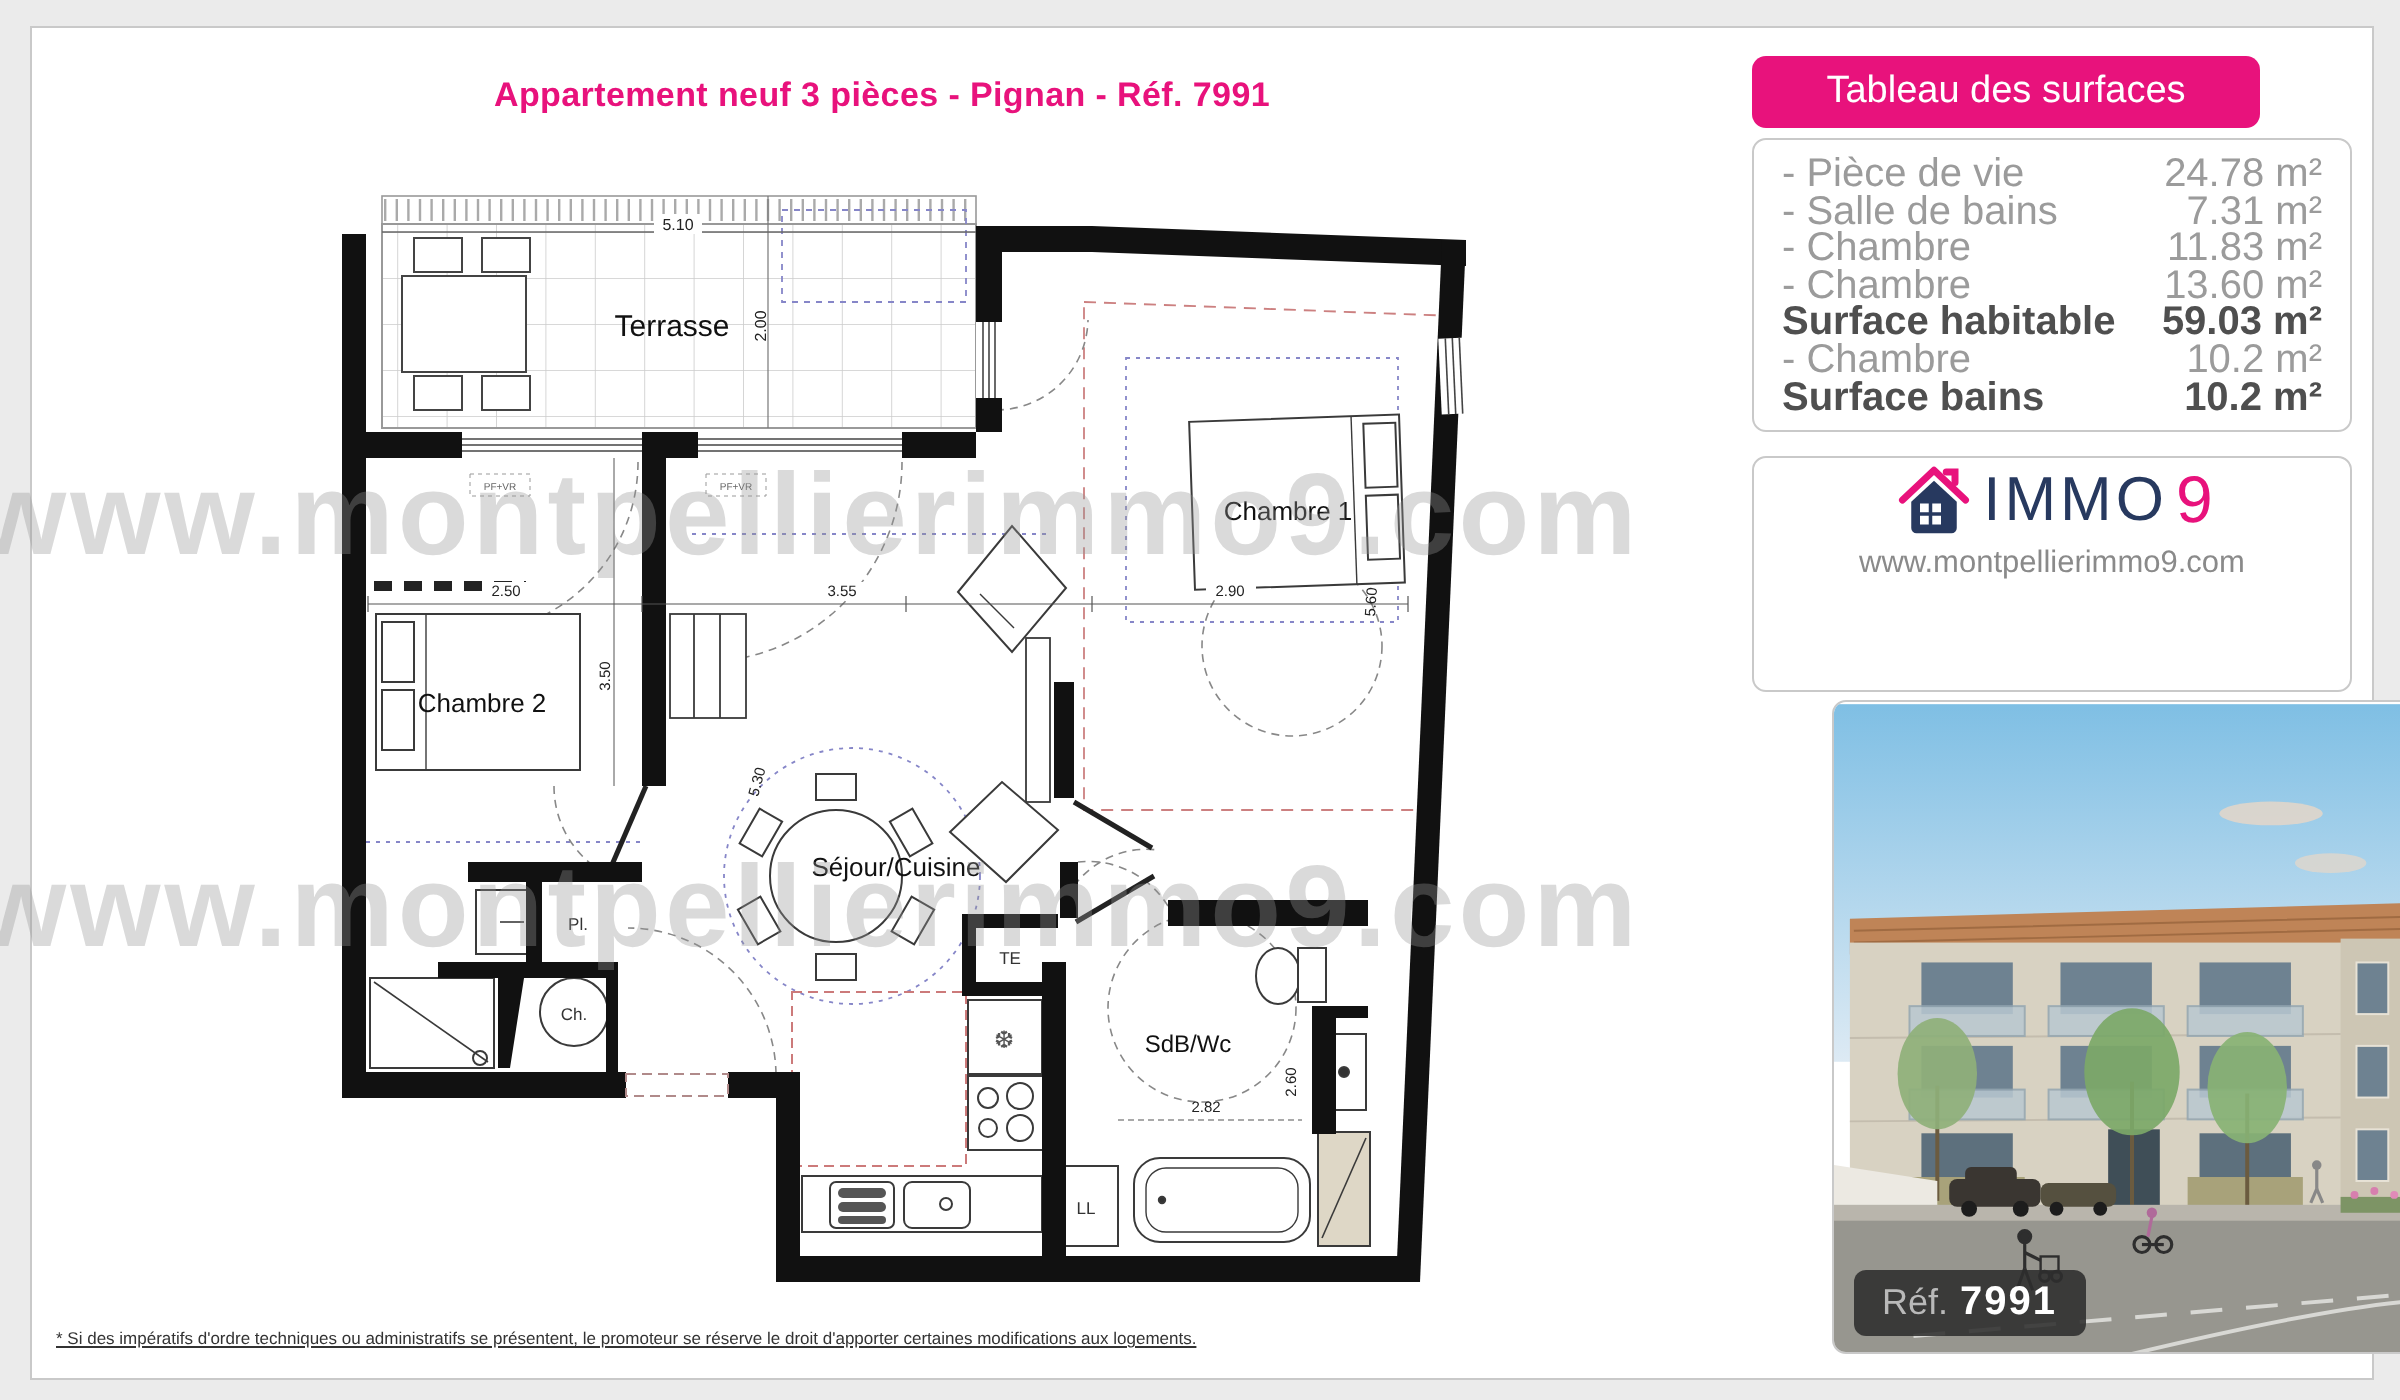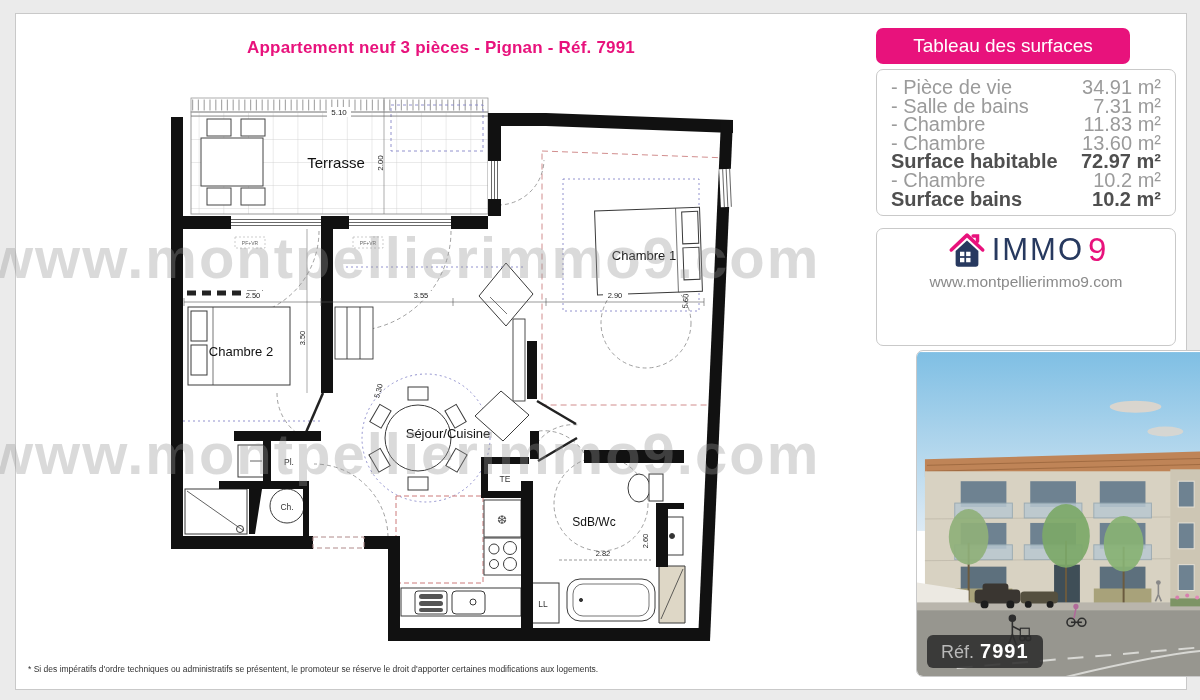--- a/index.html
+++ b/index.html
@@ -24,21 +24,21 @@
   .plogo{top:214px;height:118px;display:flex;flex-direction:column;align-items:center;justify-content:flex-start;}
   .logo-line{display:flex;align-items:center;gap:4px;}
   .immo{font-size:31px;color:#27395f;letter-spacing:2px;font-weight:400;}
   .nine{font-size:33px;color:#e8127c;font-weight:400;}
   .phone{font-size:25px;font-weight:800;color:#e8127c;letter-spacing:2px;margin-top:4px;}
   .url{font-size:15.5px;color:#8a8a8a;margin-top:2px;}
   .pphoto{top:336px;height:327px;overflow:hidden;padding:0;border:1px solid #c9c9c9;margin-left:40px;}
   .refbadge{position:absolute;left:10px;bottom:8px;background:rgba(45,45,45,0.88);border-radius:6px;
       padding:5px 14px;color:#b9b9b9;font-size:18px;}
   .refbadge b{color:#ffffff;font-size:20px;margin-left:6px;letter-spacing:1px;}
-  .disclaimer{position:absolute;left:12px;top:650px;margin:0;font-size:8.5px;color:#333;}
+  .disclaimer{position:absolute;left:12px;top:650px;margin:0;font-size:8.5px;color:#333;text-decoration:underline;}
   text{font-family:"Liberation Sans",sans-serif;}
 </style>
 </head>
 <body>
 
 <div class="stage">
 <div class="card">
 
   <h1 class="title">Appartement neuf 3 pièces - Pignan - Réf. 7991</h1>
 
@@ -274,37 +274,37 @@
   <div class="wm wm1">www.montpellierimmo9.com</div>
   <div class="wm wm2">www.montpellierimmo9.com</div>
 
   <div class="side">
 
     <div class="panel-header">Tableau des surfaces</div>
 
     <div class="panel ptable">
       <div class="srow">
             <span>- Pièce de vie</span>
-            <span>34.91 m²</span>
+            <span>24.78 m²</span>
           </div>
       <div class="srow">
             <span>- Salle de bains</span>
             <span>7.31 m²</span>
           </div>
       <div class="srow">
             <span>- Chambre</span>
             <span>11.83 m²</span>
           </div>
       <div class="srow">
             <span>- Chambre</span>
             <span>13.60 m²</span>
           </div>
       <div class="srow bold">
             <span>Surface habitable</span>
-            <span>72.97 m²</span>
+            <span>59.03 m²</span>
           </div>
       <div class="srow">
             <span>- Chambre</span>
             <span>10.2 m²</span>
           </div>
       <div class="srow bold">
             <span>Surface bains</span>
             <span>10.2 m²</span>
           </div>
     </div>

